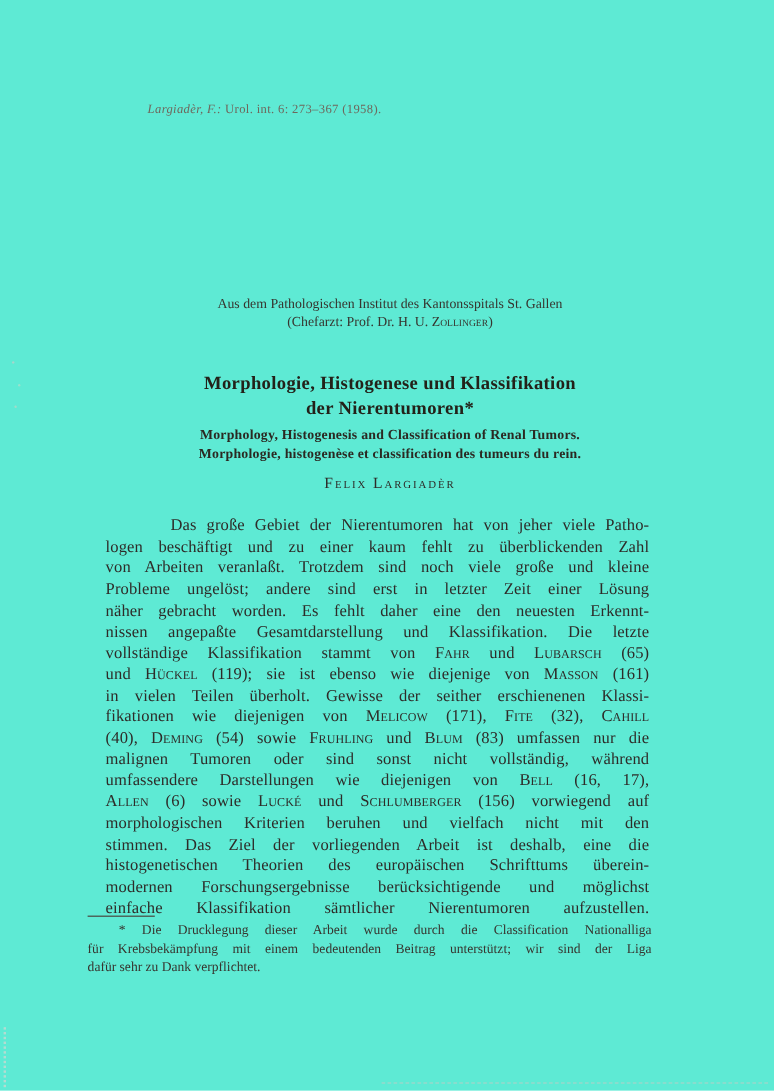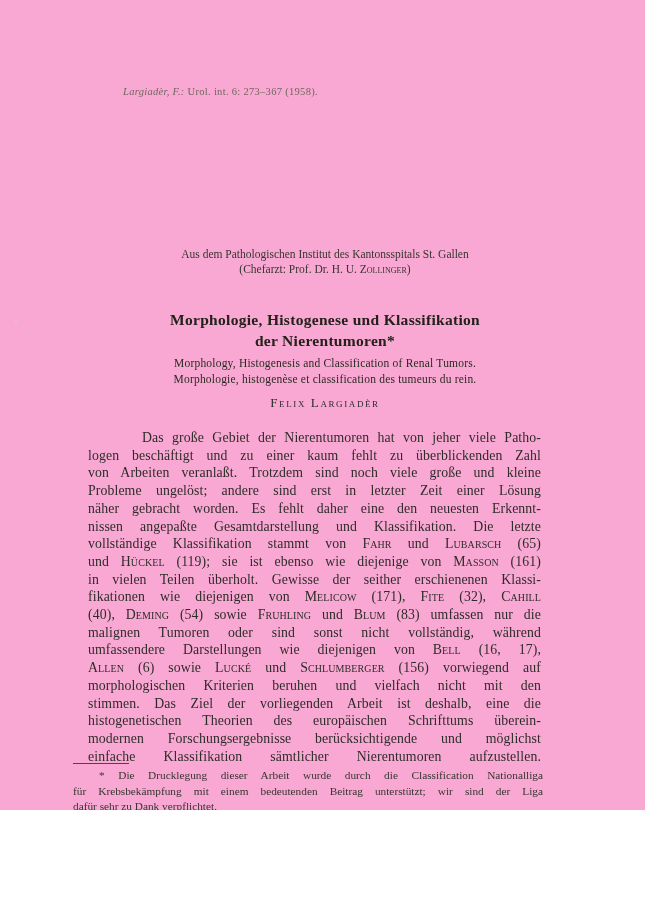--- a/index.html
+++ b/index.html
@@ -1,40 +1,40 @@
 <!DOCTYPE html>
 <html><head>
 <meta charset="utf-8">
 <style>
   html,body{margin:0;padding:0;background:#ffffff;}
   .page{
     position:relative;
-    width:645px;height:810px;
-    background:#f9a8d4;
+    width:645px;height:909px;
+    background:#5eead4;
     overflow:hidden;
     font-family:"Liberation Serif","DejaVu Serif",serif;
     color:#2e2c29;
   }
   .citation{
     position:absolute;left:123px;top:86px;
     font-size:10.5px;color:#6f675c;letter-spacing:.3px;
     white-space:nowrap;
   }
   .citation .it{font-style:italic;}
   .sc{font-variant:small-caps;}
   .it{font-style:italic;}
   .head{position:absolute;left:58px;width:534px;text-align:center;}
   .institute{top:246px;font-size:11.5px;line-height:16px;color:#37352f;}
   .chief{top:263px;font-size:11.5px;color:#37352f;}
   .title{
     top:309px;font-size:15.5px;font-weight:bold;line-height:21px;
     letter-spacing:.3px;color:#232119;text-align:center;
   }
   .subtitle{
-    top:356px;font-size:11.5px;font-weight:normal;line-height:15.5px;
+    top:356px;font-size:11.5px;font-weight:bold;line-height:15.5px;
     letter-spacing:.2px;color:#2b2922;
   }
   .author{
     top:395px;font-size:13px;font-variant:small-caps;
     letter-spacing:1.6px;color:#2e2c29;
   }
   .bodytext{
     position:absolute;left:88px;top:429px;width:453px;
     font-size:13.8px;line-height:17.7px;letter-spacing:.1px;
     color:#2e2c29;

